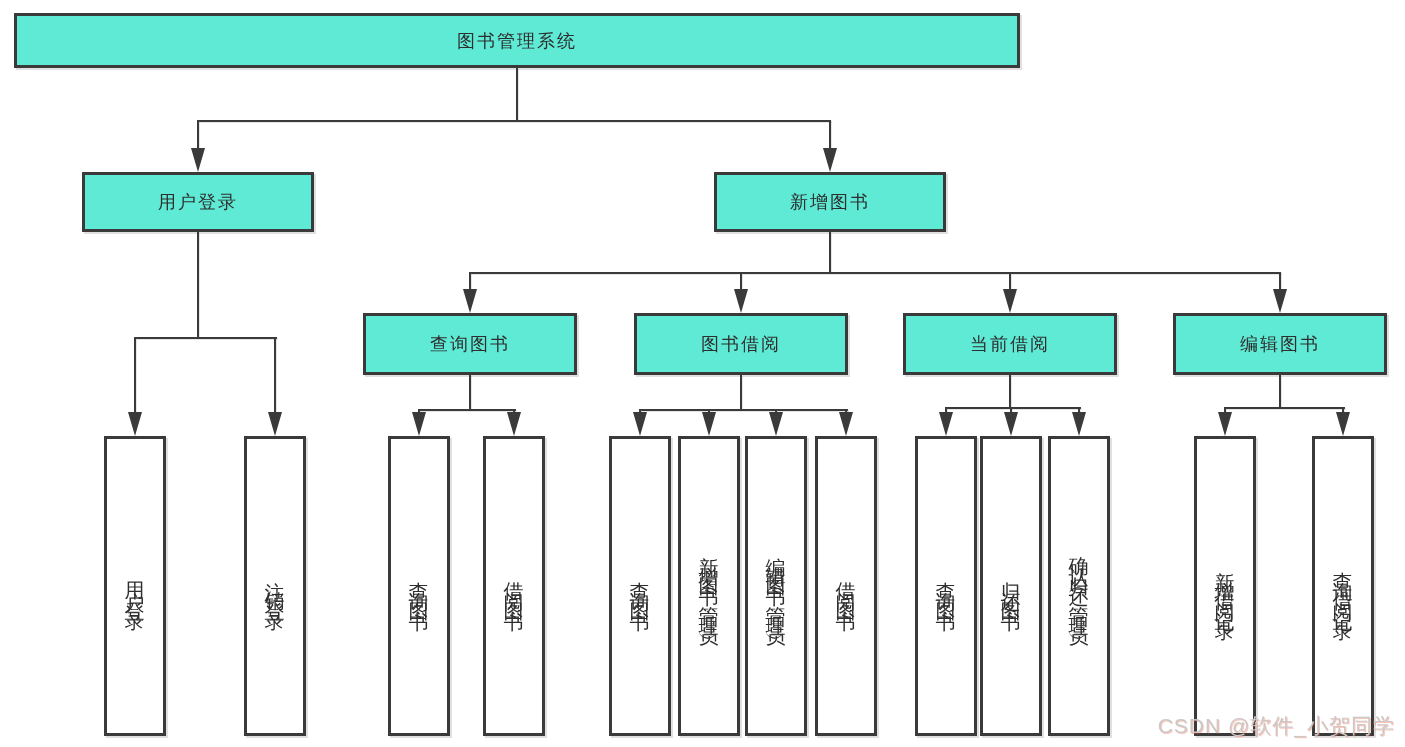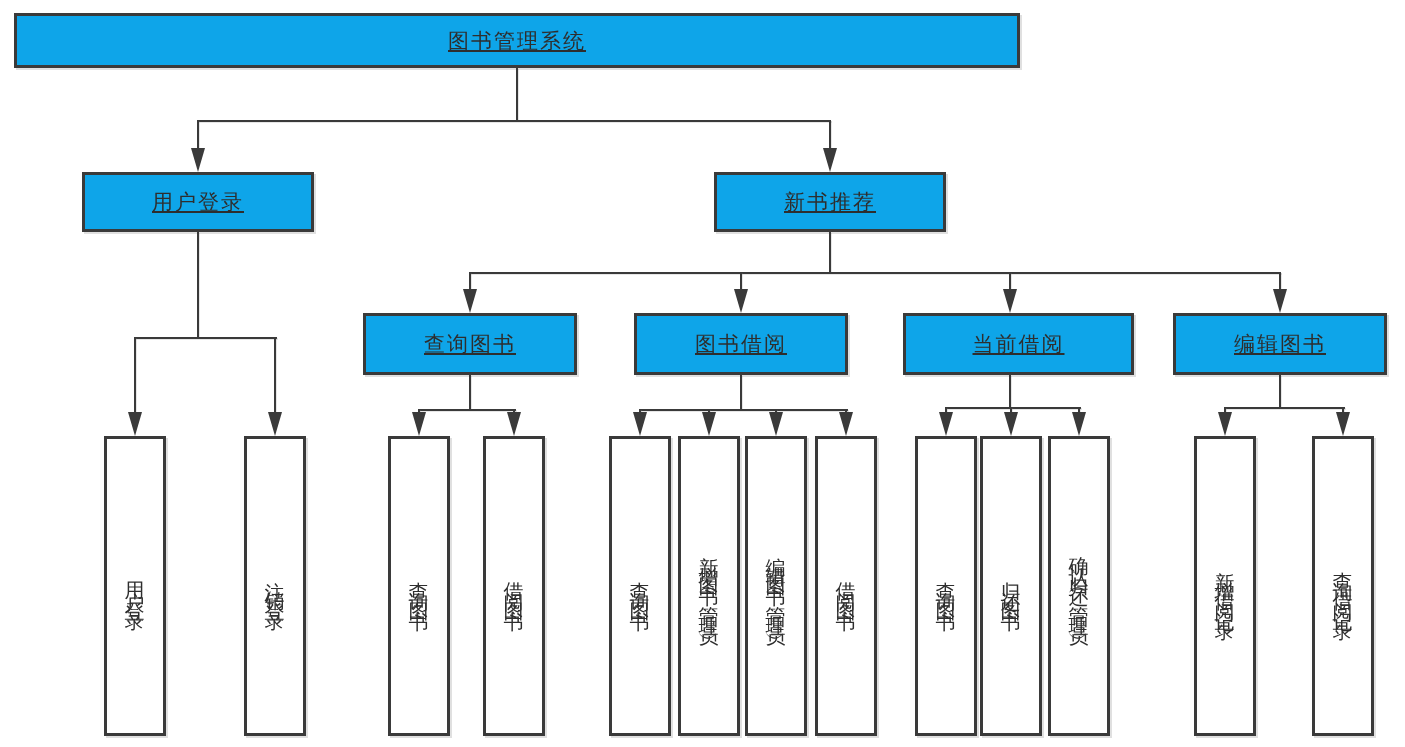--- a/index.html
+++ b/index.html
@@ -13,28 +13,27 @@
   body{font-family:"Liberation Sans","DejaVu Sans",sans-serif;color:var(--text);}
   .canvas{
     position:relative;
     width:1405px;height:747px;
     background:#ffffff;
     overflow:hidden;
   }
   
   .hbox{
     position:absolute;
-    background:#0ea5e9;
+    background:#5eead4;
     border:3px solid var(--line);
     display:flex;align-items:center;justify-content:center;
-    font-size:21px;letter-spacing:2px;
+    font-size:18px;letter-spacing:2px;
     color:var(--text);
     box-shadow:2px 2px 0 rgba(130,130,130,0.25);
     white-space:nowrap;
-    text-decoration:underline;
   }
   .vbox{
     position:absolute;
     top:436px;height:300px;width:62px;
     background:#ffffff;
     border:3px solid var(--line);
     display:flex;align-items:center;justify-content:center;
     writing-mode:vertical-lr;
     text-orientation:mixed;
     font-size:20px;letter-spacing:10px;
@@ -71,21 +70,21 @@
   <div class="hbox" style="left:14px;top:13px;width:1006px;height:55px;">图书管理系统</div>
 
   <div class="vline" style="left:516px;top:68px;height:53px;"></div>
   <div class="hline" style="left:197px;top:120px;width:634px;"></div>
   <div class="vline" style="left:197px;top:120px;height:31px;"></div>
   <div class="ahead" style="left:191px;top:148px;"></div>
   <div class="vline" style="left:829px;top:120px;height:31px;"></div>
   <div class="ahead" style="left:823px;top:148px;"></div>
 
   <div class="hbox" style="left:82px;top:172px;width:232px;height:60px;">用户登录</div>
-  <div class="hbox" style="left:714px;top:172px;width:232px;height:60px;">新书推荐</div>
+  <div class="hbox" style="left:714px;top:172px;width:232px;height:60px;">新增图书</div>
 
   <div class="vline" style="left:197px;top:232px;height:106px;"></div>
   <div class="hline" style="left:134px;top:337px;width:143px;"></div>
   <div class="vline" style="left:134px;top:337px;height:78px;"></div>
   <div class="ahead" style="left:128px;top:412px;"></div>
   <div class="vline" style="left:274px;top:337px;height:78px;"></div>
   <div class="ahead" style="left:268px;top:412px;"></div>
 
   <div class="vline" style="left:829px;top:232px;height:41px;"></div>
   <div class="hline" style="left:469px;top:272px;width:812px;"></div>
@@ -93,21 +92,21 @@
   <div class="ahead" style="left:463px;top:289px;"></div>
   <div class="vline" style="left:740px;top:272px;height:20px;"></div>
   <div class="ahead" style="left:734px;top:289px;"></div>
   <div class="vline" style="left:1009px;top:272px;height:20px;"></div>
   <div class="ahead" style="left:1003px;top:289px;"></div>
   <div class="vline" style="left:1279px;top:272px;height:20px;"></div>
   <div class="ahead" style="left:1273px;top:289px;"></div>
 
   <div class="hbox" style="left:363px;top:313px;width:214px;height:62px;">查询图书</div>
   <div class="hbox" style="left:634px;top:313px;width:214px;height:62px;">图书借阅</div>
-  <div class="hbox" style="left:903px;top:313px;width:231px;height:62px;">当前借阅</div>
+  <div class="hbox" style="left:903px;top:313px;width:214px;height:62px;">当前借阅</div>
   <div class="hbox" style="left:1173px;top:313px;width:214px;height:62px;">编辑图书</div>
 
   <div class="vline" style="left:469px;top:375px;height:35px;"></div>
   <div class="hline" style="left:418px;top:409px;width:98px;"></div>
   <div class="vline" style="left:418px;top:409px;height:6px;"></div>
   <div class="ahead" style="left:412px;top:412px;"></div>
   <div class="vline" style="left:513px;top:409px;height:6px;"></div>
   <div class="ahead" style="left:507px;top:412px;"></div>
 
   <div class="vline" style="left:740px;top:375px;height:35px;"></div>
@@ -148,14 +147,15 @@
   <div class="vbox" style="left:745px;">编辑图书（管理员）</div>
   <div class="vbox" style="left:815px;">借阅图书</div>
 
   <div class="vbox" style="left:915px;">查询图书</div>
   <div class="vbox" style="left:980px;">归还图书</div>
   <div class="vbox" style="left:1048px;">确认归还（管理员）</div>
 
   <div class="vbox" style="left:1194px;">新增借阅记录</div>
   <div class="vbox" style="left:1312px;">查询借阅记录</div>
 
+  <div class="watermark">CSDN @软件_小贺同学</div>
 
 </div>
 
 </body></html>

